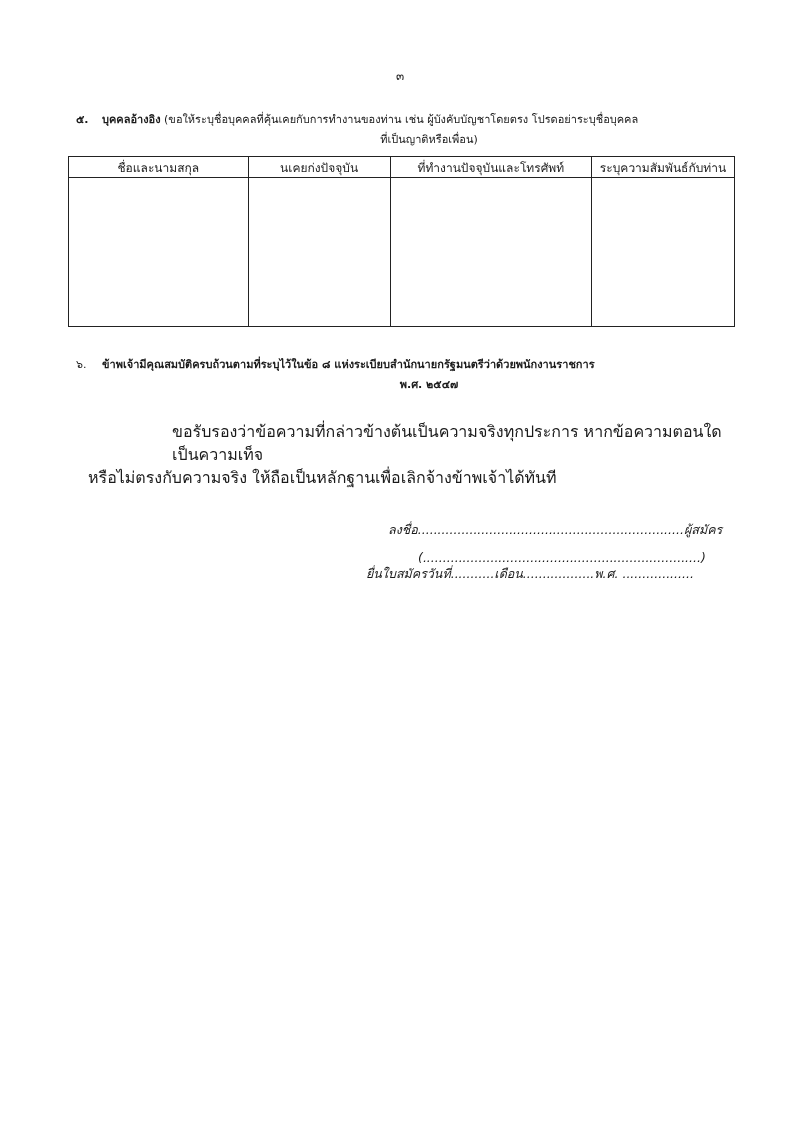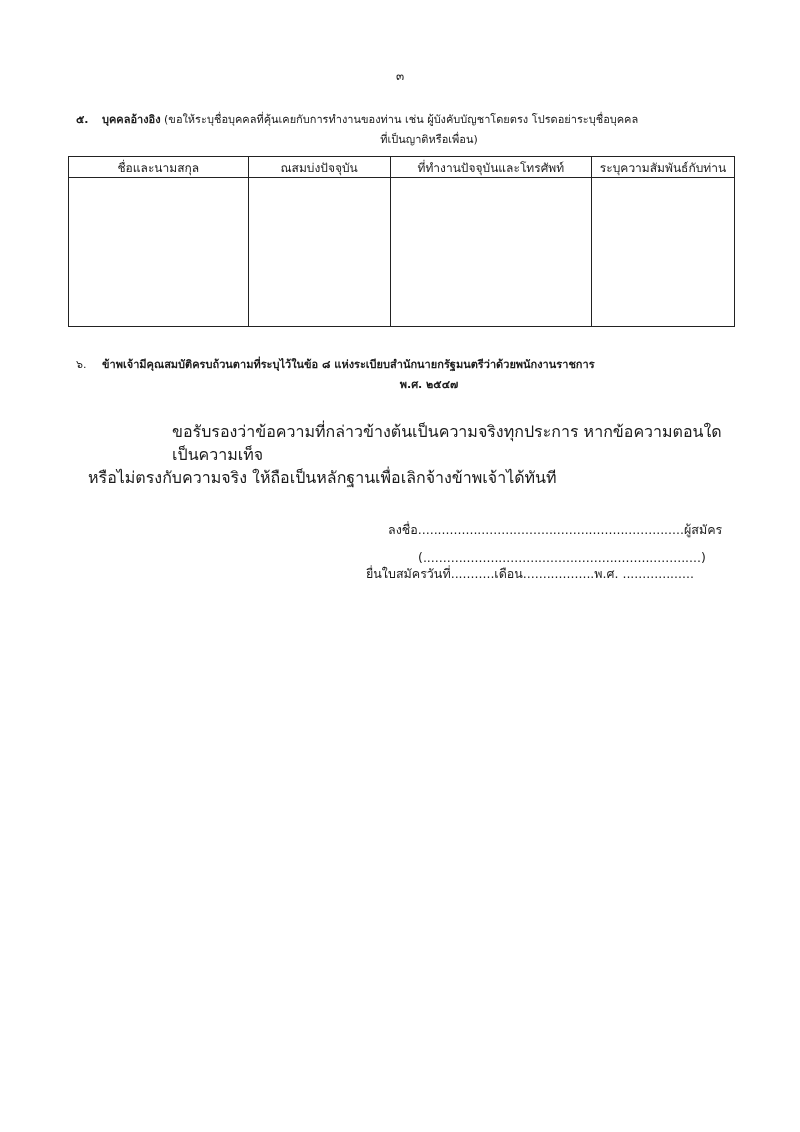--- a/index.html
+++ b/index.html
@@ -74,20 +74,21 @@
       width: 660px;
       font-size: 16px;
       line-height: 23px;
     }
     .cert .indent { padding-left: 84px; }
 
     .sig {
       position: absolute;
       font-size: 12.5px;
       white-space: nowrap;
+      font-style: italic;
     }
     .sig1 { top: 520px; left: 388px; }
     .sig2 { top: 550px; left: 418px; }
     .sig3 { top: 564px; left: 366px; }
   </style>
 </head>
 <body>
 
 <div class="page-number">๓</div>
 
@@ -95,21 +96,21 @@
   <div>
     <span class="num">๕.</span><span class="title">บุคคลอ้างอิง</span><span> (ขอให้ระบุชื่อบุคคลที่คุ้นเคยกับการทำงานของท่าน เช่น ผู้บังคับบัญชาโดยตรง โปรดอย่าระบุชื่อบุคคล</span>
   </div>
   <div class="cont">ที่เป็นญาติหรือเพื่อน)</div>
 </div>
 
 <table class="ref">
   <thead>
     <tr>
       <th class="c1">ชื่อและนามสกุล</th>
-      <th class="c2">ณสมบ่งปัจจุบัน</th>
+      <th class="c2">นเคยก่งปัจจุบัน</th>
       <th class="c3">ที่ทำงานปัจจุบันและโทรศัพท์</th>
       <th class="c4">ระบุความสัมพันธ์กับท่าน</th>
     </tr>
   </thead>
   <tbody>
     <tr>
       <td></td>
       <td></td>
       <td></td>
       <td></td>

